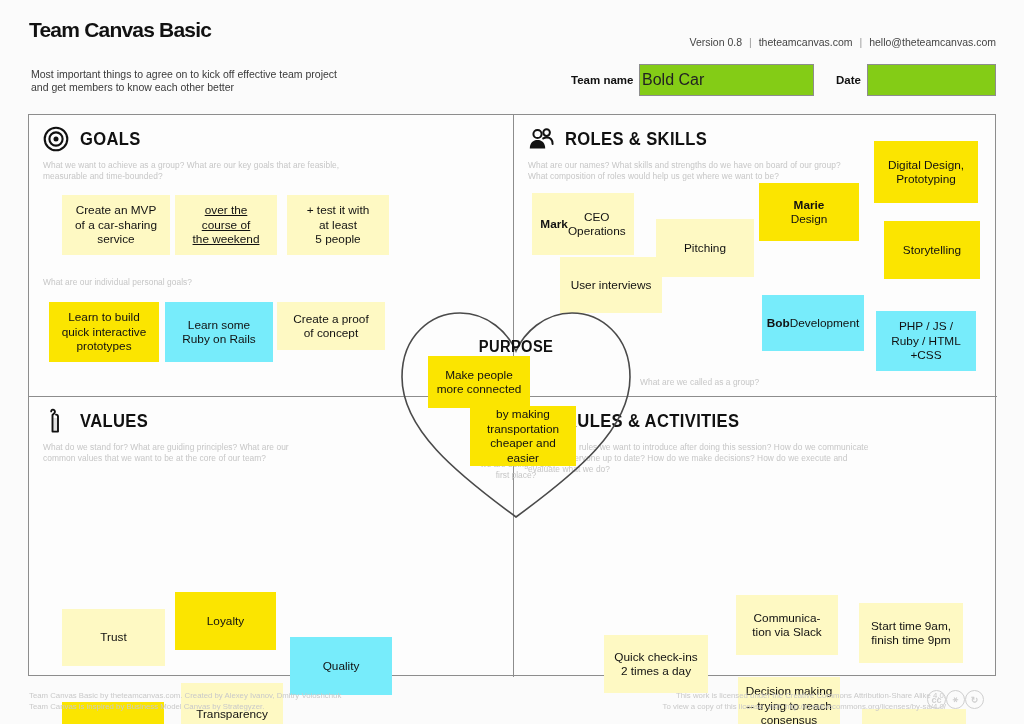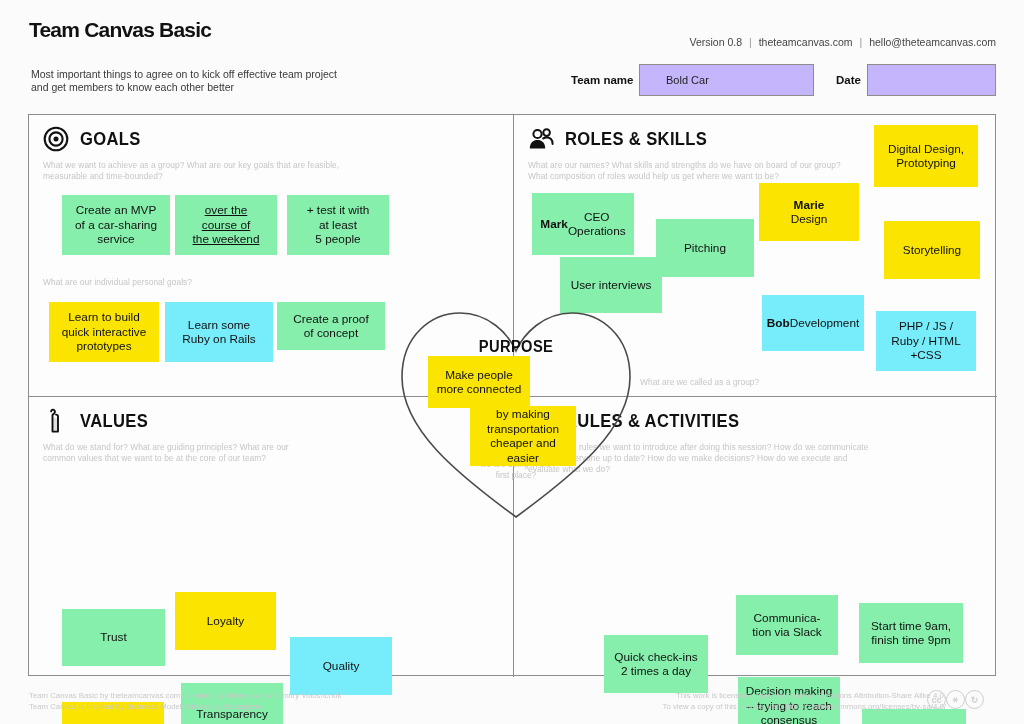--- a/index.html
+++ b/index.html
@@ -26,23 +26,23 @@
   .meta-line {
     position: absolute; right: 28px; top: 36px;
     font-size: 10.5px; color: #444;
   }
   .meta-sep { color: #999; padding: 0 4px; }
 
   .field-label {
     position: absolute; font-size: 11.5px; font-weight: bold; color: #111;
   }
   .field-box {
-    position: absolute; border: 1px solid #8d8d8d; background: #c4b5fd;
-    display: flex; align-items: center; padding-left: 26px;
-    font-size: 11px; color: #222;
+    position: absolute; border: 1px solid #8d8d8d; background: #84cc16;
+    display: flex; align-items: center; padding-left: 2px;
+    font-size: 16px; color: #222;
   }
   #teamname-label { left: 571px; top: 74px; }
   #teamname-box  { left: 639px; top: 64px; width: 175px; height: 32px; }
   #date-label    { left: 836px; top: 74px; }
   #date-box      { left: 867px; top: 64px; width: 129px; height: 32px; }
 
   
   .canvas {
     position: absolute; left: 28px; top: 114px;
     width: 968px; height: 562px;
@@ -74,21 +74,21 @@
   #roles-hint2 { left: 126px; top: 262px; width: 300px; }
   #values-hint { left: 14px; top: 45px; width: 400px; }
   #rules-hint  { left: 14px; top: 45px; width: 420px; }
 
   
   .note {
     position: absolute; display: flex; align-items: center; justify-content: center;
     text-align: center; font-size: 11.8px; line-height: 14.5px;
     color: #111; padding: 3px 5px; white-space: pre-line;
   }
-  .note.green  { background: #86efac; }
+  .note.green  { background: #fef9c3; }
   .note.yellow { background: #fbe500; }
   .note.cyan   { background: #77ecfb; }
   .note b { font-weight: bold; }
 
   
   #heart-wrap { position: absolute; left: 396px; top: 305px; width: 240px; height: 215px; }
   #heart-svg { position: absolute; left: 0; top: 0; }
   #purpose-title {
     position: absolute; left: 0; top: 33px; width: 240px; text-align: center;
     font-size: 16px; font-weight: bold; letter-spacing: 0.4px; color: #111;
@@ -197,21 +197,21 @@
         <b>Mark</b>
         <span style="white-space:pre-line;">CEO
 Operations</span>
       </div>
       <div class="note green" style="left:46px;  top:142px; width:102px; height:56px;">User interviews</div>
       <div class="note green" style="left:142px; top:104px; width:98px;  height:58px;">Pitching</div>
       <div class="note yellow" style="left:245px; top:68px;  width:100px; height:58px; flex-direction:column;">
         <b>Marie</b>
         <span style="white-space:pre-line;">Design</span>
       </div>
-      <div class="note yellow" style="left:360px; top:10px;  width:104px; height:62px;">Digital Design,
+      <div class="note yellow" style="left:360px; top:26px;  width:104px; height:62px;">Digital Design,
 Prototyping</div>
       <div class="note yellow" style="left:370px; top:106px; width:96px;  height:58px;">Storytelling</div>
       <div class="note cyan" style="left:248px; top:180px; width:102px; height:56px; flex-direction:row;">
         <b>Bob</b>
         <span style="white-space:pre-line;">Development</span>
       </div>
       <div class="note cyan" style="left:362px; top:196px; width:100px; height:60px;">PHP / JS /
 Ruby / HTML
 +CSS</div>
     </div>

